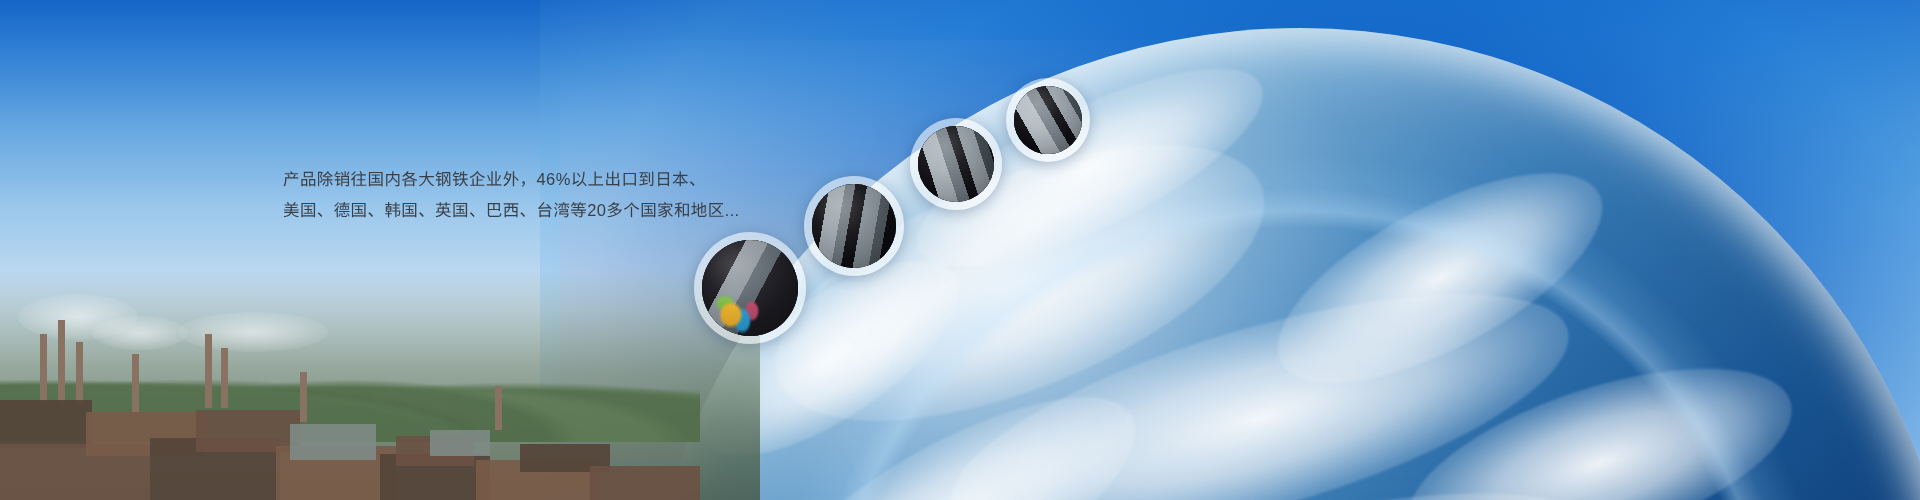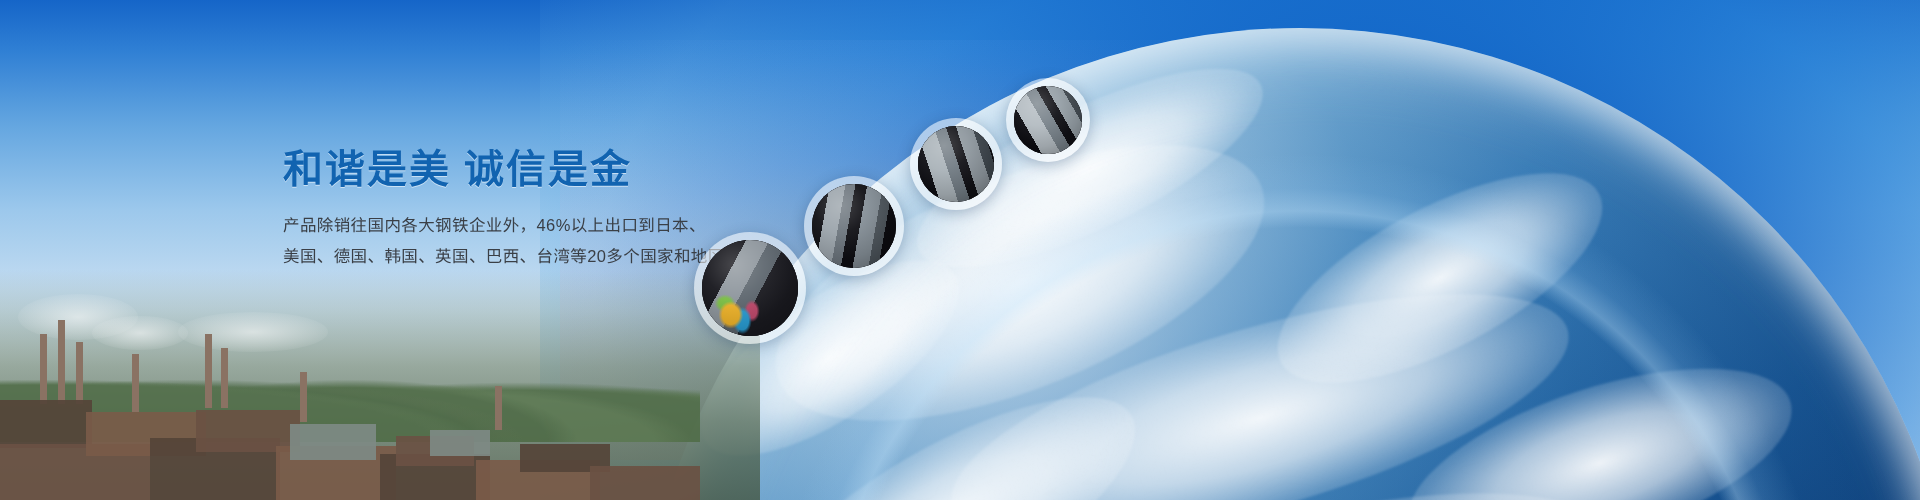--- a/index.html
+++ b/index.html
@@ -298,21 +298,20 @@
     <div class="blk g" style="left:290px;bottom:40px; width:86px;  height:36px;"></div>
     <div class="blk d" style="left:380px;bottom:0;    width:110px; height:46px;"></div>
     <div class="blk" style="left:396px;bottom:34px; width:78px;  height:30px;"></div>
     <div class="blk g" style="left:430px;bottom:44px; width:60px;  height:26px;"></div>
     <div class="blk r" style="left:476px;bottom:0;    width:124px; height:40px;"></div>
     <div class="blk d" style="left:520px;bottom:28px; width:90px;  height:28px;"></div>
     <div class="blk" style="left:590px;bottom:0;    width:110px; height:34px;"></div>
   </div>
 
   <div class="copy">
-    <h1 class="headline">和谐是美 诚信是金</h1>
     <p class="sub">
       <span>产品除销往国内各大钢铁企业外，46%以上出口到日本、</span>
       <span>美国、德国、韩国、英国、巴西、台湾等20多个国家和地区...</span>
     </p>
   </div>
 
   <div class="bubbles">
     <div class="bubble b1">
       <div class="photo">
         <div class="ore ore-a"></div>

